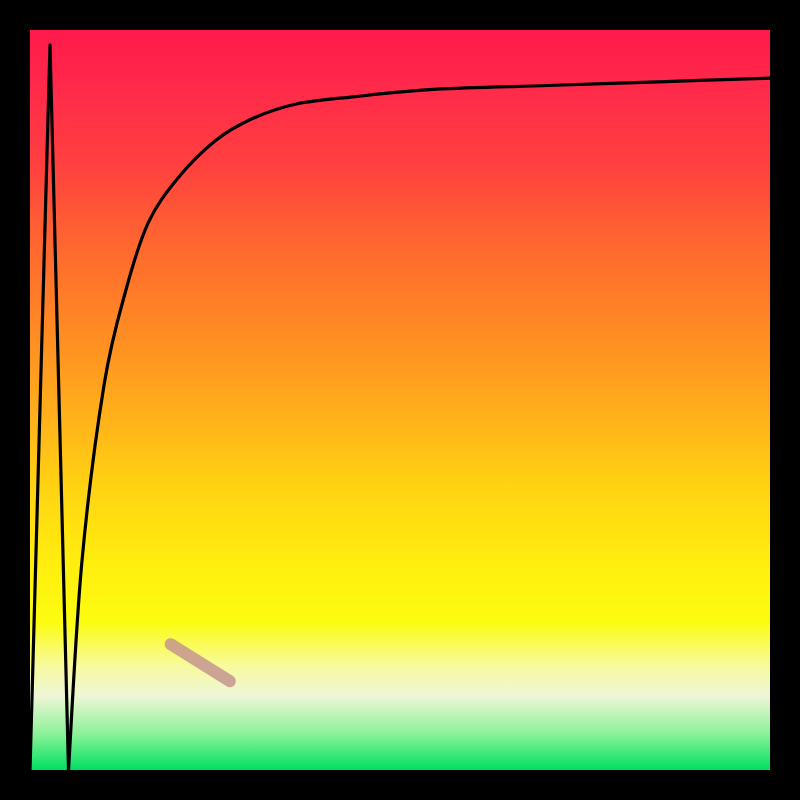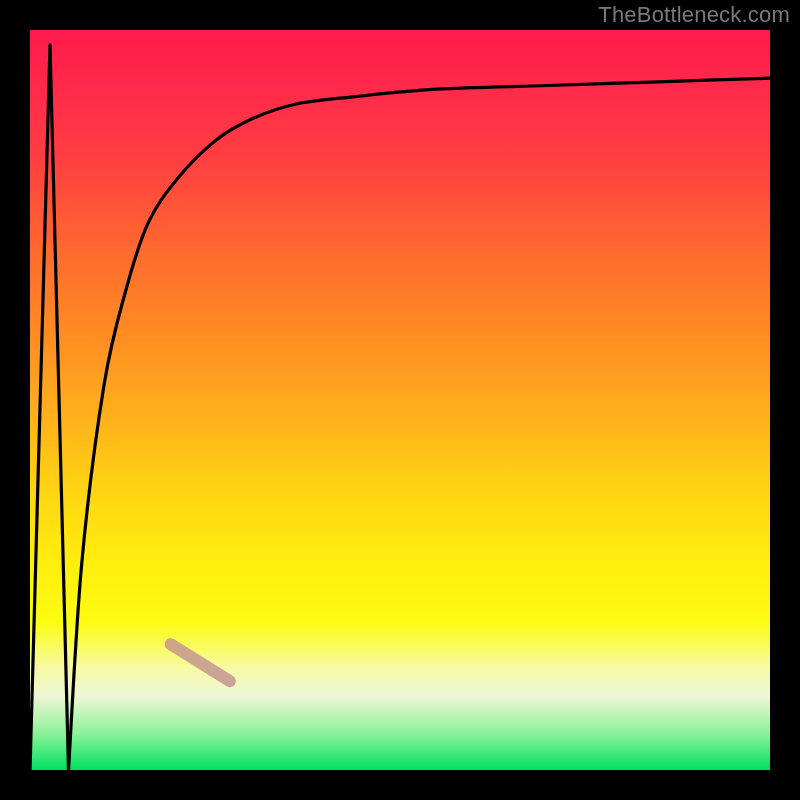--- a/index.html
+++ b/index.html
@@ -60,21 +60,20 @@
     inset: 0;
     width: 740px;
     height: 740px;
   }
 </style>
 </head>
 <body>
 
 <div class="frame">
 
-  <div class="watermark">TheBottleneck.com</div>
 
   <div class="plot">
     <div class="gradient-bg"></div>
 
     <svg class="curve" viewBox="0 0 740 740" preserveAspectRatio="none">
       <path fill="none" stroke="#000000" stroke-width="3.2" stroke-linecap="round" stroke-linejoin="round" d="M0.0 740.0 L20.0 14.8 L38.5 740.0"></path>
       <path fill="none" stroke="#000000" stroke-width="3.2" stroke-linecap="round" stroke-linejoin="round" d="M 38.5 740.0 C 40.7 705.5, 45.9 596.9, 51.8 532.8 C 57.7 468.7, 66.6 400.8, 74.0 355.2 C 81.4 309.6, 88.8 286.1, 96.2 259.0 C 103.6 231.9, 109.8 210.9, 118.4 192.4 C 127.0 173.9, 136.9 161.6, 148.0 148.0 C 159.1 134.4, 172.7 120.9, 185.0 111.0 C 197.3 101.1, 208.4 95.0, 222.0 88.8 C 235.6 82.6, 249.1 77.7, 266.4 74.0 C 283.7 70.3, 302.2 69.1, 325.6 66.6 C 349.0 64.1, 374.9 61.1, 407.0 59.2 C 439.1 57.4, 481.0 56.7, 518.0 55.5 C 555.0 54.3, 592.0 53.0, 629.0 51.8 C 666.0 50.6, 721.5 48.7, 740.0 48.1"></path>
       <path fill="none" stroke="#c4958f" stroke-width="12" stroke-linecap="round" opacity="0.85" d="M140.6 614.2 L199.8 651.2"></path>
     </svg>
   </div>

